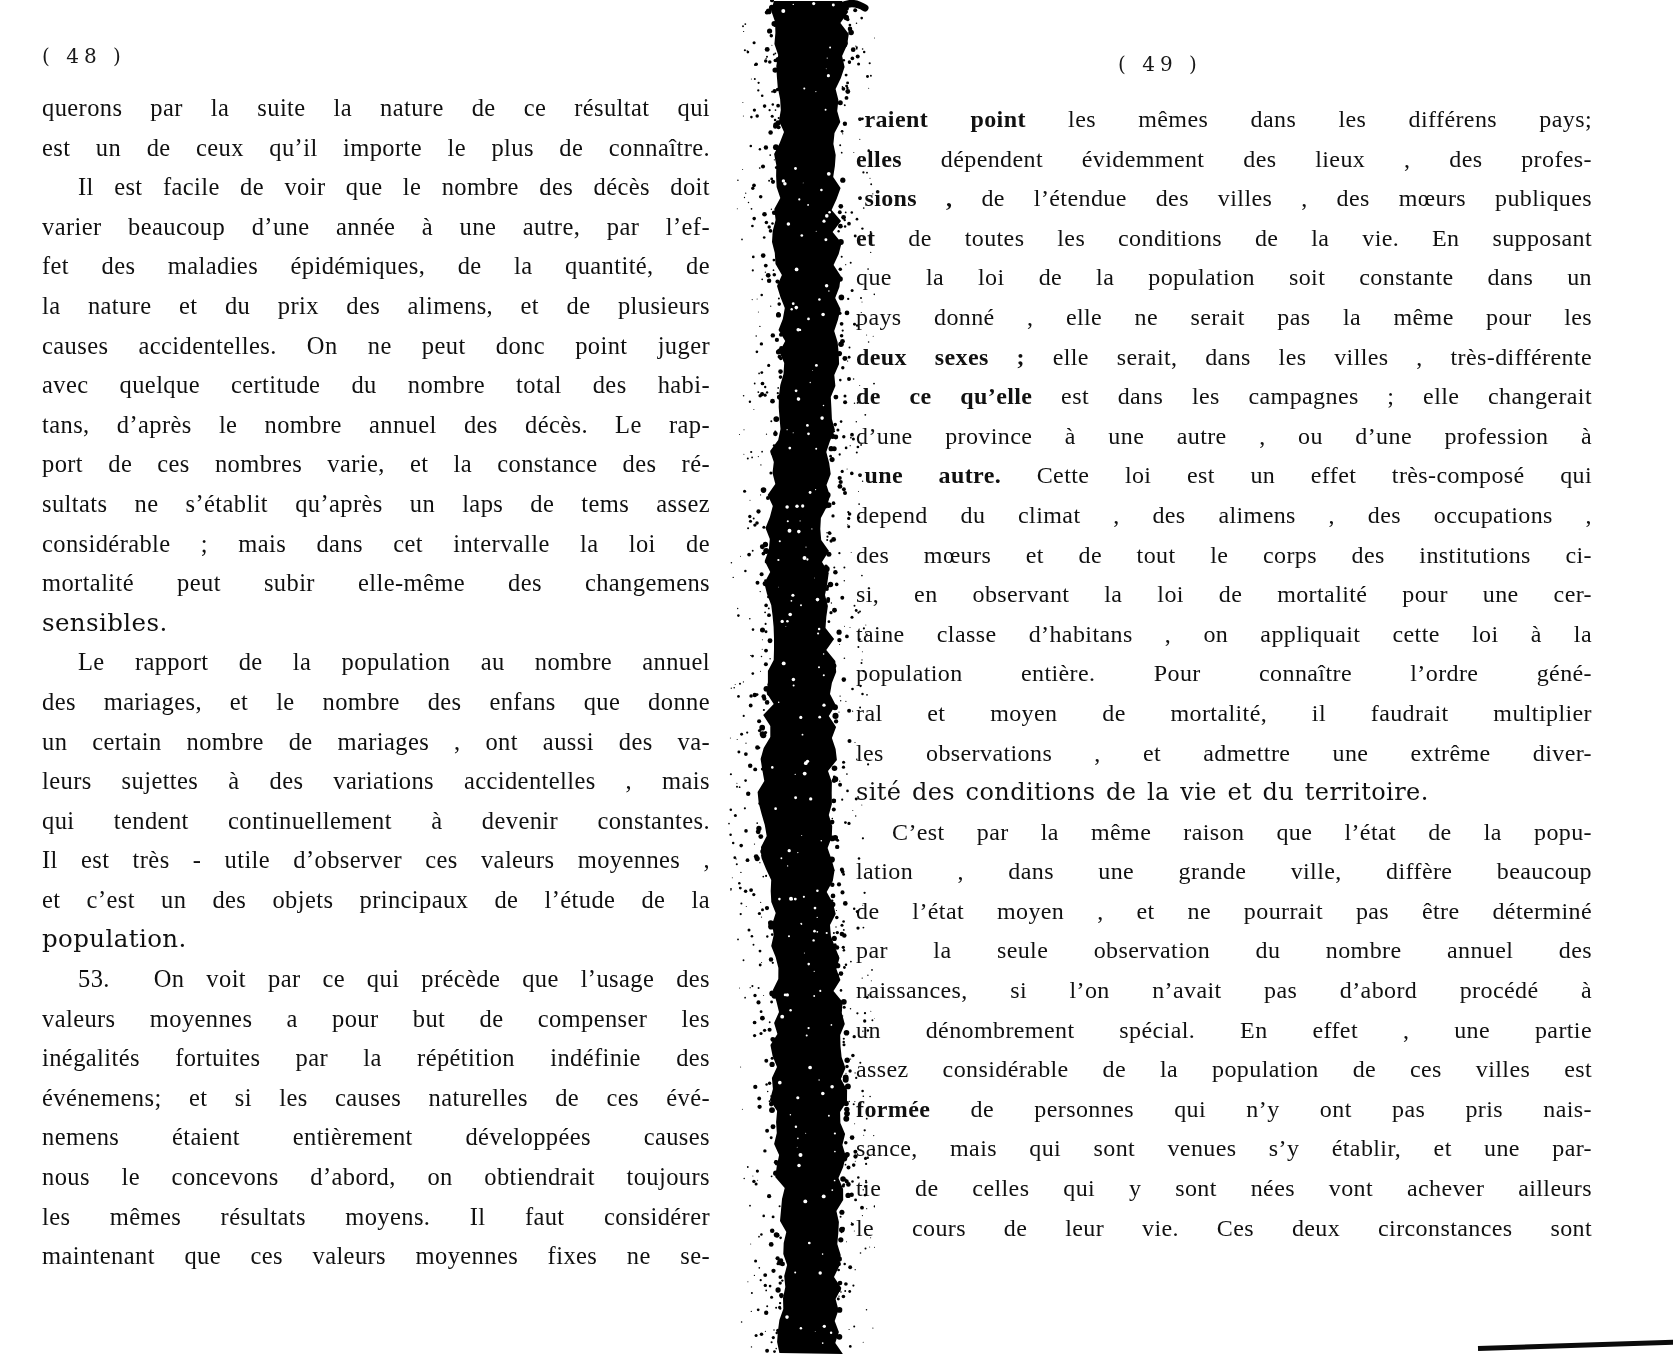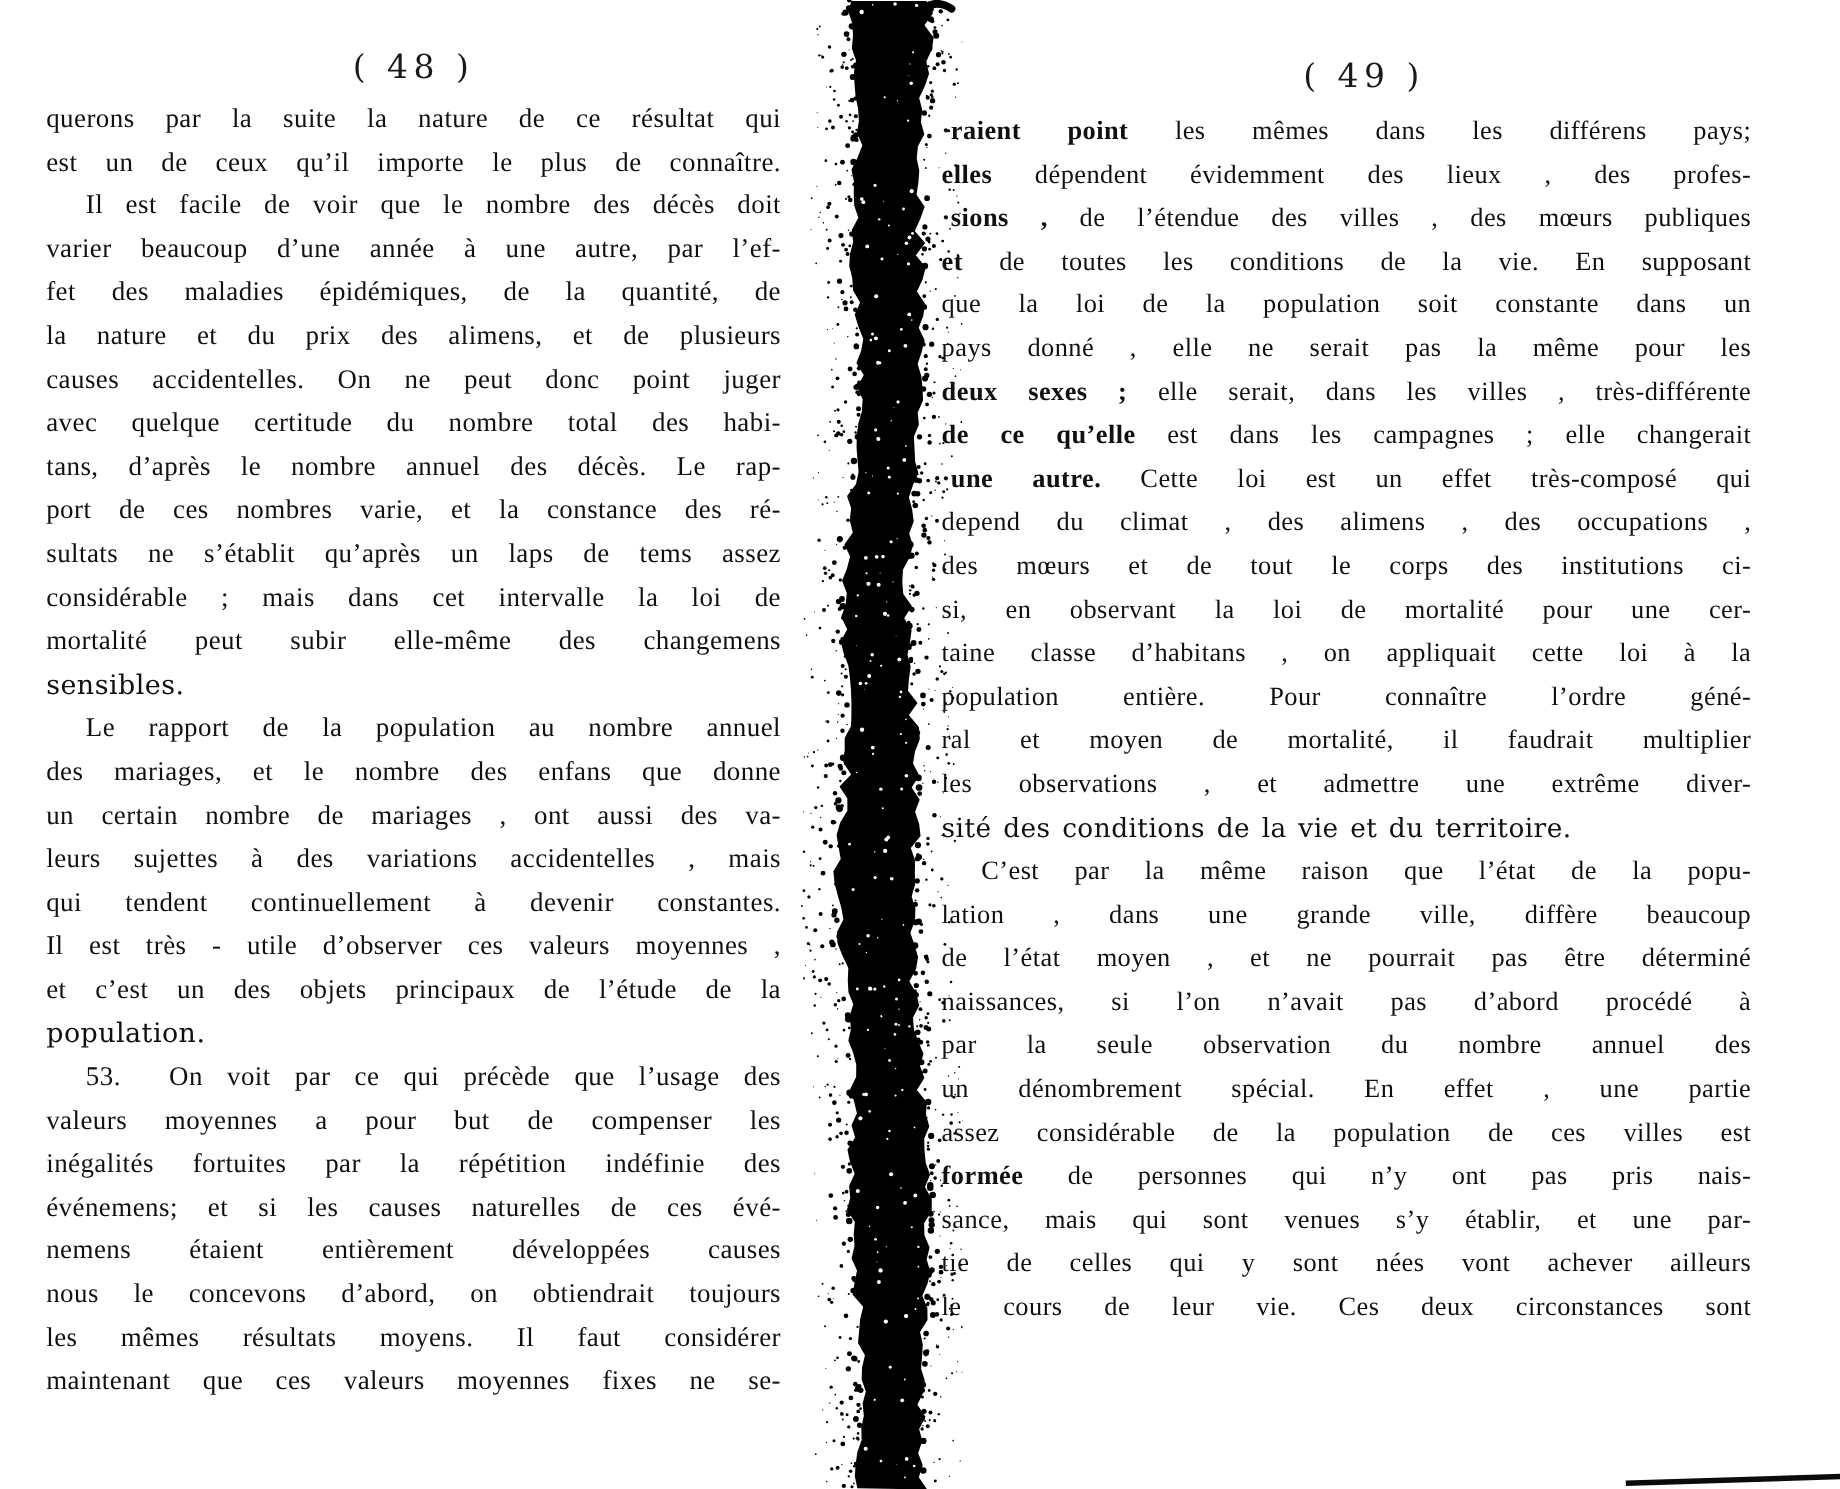--- a/index.html
+++ b/index.html
@@ -6,24 +6,23 @@
   #scan{
     position:relative;
     width:1673px;height:1354px;
     background:#ffffff;
     overflow:hidden;
     font-family:"DejaVu Serif","Liberation Serif",serif;
     color:#101010;
   }
   .page-header{
     position:absolute;
-    font-size:30px;
+    font-size:20px;
     letter-spacing:5px;
     color:#1a1a1a;
-    text-align:center;
     white-space:nowrap;
   }
   #header-left{left:42px;top:44px;width:668px;}
   #header-right{left:1118px;top:52px;width:244px;}
   .text-col{position:absolute;}
   #col-left{left:42px;top:88px;width:668px;font-size:24.5px;}
   #col-right{left:856px;top:100px;width:736px;font-size:24px;}
   .line{
     height:39.6px;
     line-height:39.6px;
@@ -90,34 +89,35 @@
 
   <div id="col-right" class="text-col">
       <div class="line just"><span class="heavy">·raient point</span> les mêmes dans les différens pays;</div>
       <div class="line just"><span class="heavy">elles</span> dépendent évidemment des lieux , des profes-</div>
       <div class="line just"><span class="heavy">·sions ,</span> de l’étendue des villes , des mœurs publiques</div>
       <div class="line just"><span class="heavy">et</span> de toutes les conditions de la vie. En supposant</div>
       <div class="line just">que la loi de la population soit constante dans un</div>
       <div class="line just">pays donné , elle ne serait pas la même pour les</div>
       <div class="line just"><span class="heavy">deux sexes ;</span> elle serait, dans les villes , très-différente</div>
       <div class="line just"><span class="heavy">de ce qu’elle</span> est dans les campagnes ; elle changerait</div>
+      <div class="line just">d’une province à une autre , ou d’une profession à</div>
       <div class="line just"><span class="heavy">·une autre.</span> Cette loi est un effet très-composé qui</div>
       <div class="line just">depend du climat , des alimens , des occupations ,</div>
       <div class="line just">des mœurs et de tout le corps des institutions ci-</div>
       <div class="line just">si, en observant la loi de mortalité pour une cer-</div>
       <div class="line just">taine classe d’habitans , on appliquait cette loi à la</div>
       <div class="line just">population entière. Pour connaître l’ordre géné-</div>
       <div class="line just">ral et moyen de mortalité, il faudrait multiplier</div>
       <div class="line just">les observations , et admettre une extrême diver-</div>
       <div class="line">sité des conditions de la vie et du territoire.</div>
       <div class="line indent just">C’est par la même raison que l’état de la popu-</div>
       <div class="line just">lation ,  dans une grande ville, diffère beaucoup</div>
       <div class="line just">de l’état moyen , et ne pourrait pas être déterminé</div>
+      <div class="line just">par la seule observation du nombre annuel des</div>
       <div class="line just">naissances, si l’on n’avait pas d’abord procédé à</div>
-      <div class="line just">par la seule observation du nombre annuel des</div>
       <div class="line just">un dénombrement spécial. En effet , une partie</div>
       <div class="line just">assez considérable de la population de ces villes est</div>
       <div class="line just"><span class="heavy">formée</span> de personnes qui n’y ont pas pris nais-</div>
       <div class="line just">sance, mais qui sont venues s’y établir, et une par-</div>
       <div class="line just">tie de celles qui y sont nées vont achever ailleurs</div>
       <div class="line just">le cours de leur vie. Ces deux circonstances sont</div>
     </div>
 
   <svg id="gutter" viewBox="0 0 190 1354" xmlns="http://www.w3.org/2000/svg">
       <path d="M 88.0 0 L 89.1 0 L 86.3 11 L 90.1 22 L 90.4 33 L 89.4 44 L 93.2 55 L 91.3 66 L 91.9 77 L 92.8 88 L 95.1 99 L 95.8 110 L 94.0 121 L 99.0 132 L 94.7 143 L 89.1 154 L 91.3 165 L 91.1 176 L 91.6 187 L 95.3 198 L 89.3 209 L 90.6 220 L 87.7 231 L 87.0 242 L 89.8 253 L 90.5 264 L 96.9 275 L 92.0 286 L 95.4 297 L 99.8 308 L 97.8 319 L 93.5 330 L 100.2 341 L 94.4 352 L 99.2 363 L 98.5 374 L 95.3 385 L 93.9 396 L 93.7 407 L 94.5 418 L 95.5 429 L 93.2 440 L 85.1 451 L 88.8 462 L 87.5 473 L 90.3 484 L 82.6 495 L 87.8 506 L 84.9 517 L 80.5 528 L 84.8 539 L 83.8 550 L 79.7 561 L 85.2 572 L 79.3 583 L 82.0 594 L 86.2 605 L 87.6 616 L 88.6 627 L 89.0 638 L 89.0 649 L 88.7 660 L 82.9 671 L 82.9 682 L 81.6 693 L 88.7 704 L 78.2 715 L 85.3 726 L 85.3 737 L 78.7 748 L 75.6 759 L 77.3 770 L 79.3 781 L 72.6 792 L 73.7 803 L 76.6 814 L 79.8 825 L 81.7 836 L 76.0 847 L 76.5 858 L 81.0 869 L 86.2 880 L 85.7 891 L 86.3 902 L 90.7 913 L 87.2 924 L 88.7 935 L 86.2 946 L 90.6 957 L 93.4 968 L 93.3 979 L 87.9 990 L 91.3 1001 L 94.0 1012 L 89.1 1023 L 92.4 1034 L 85.4 1045 L 87.6 1056 L 92.0 1067 L 86.9 1078 L 87.9 1089 L 84.9 1100 L 92.1 1111 L 91.1 1122 L 91.8 1133 L 89.1 1144 L 94.1 1155 L 91.8 1166 L 90.2 1177 L 99.7 1188 L 97.0 1199 L 96.0 1210 L 95.0 1221 L 101.3 1232 L 98.7 1243 L 98.3 1254 L 102.1 1265 L 99.2 1276 L 100.3 1287 L 98.0 1298 L 98.3 1309 L 94.4 1320 L 92.9 1331 L 92.1 1342 L 94.4 1353 L 157.9 1354 L 150.3 1343 L 153.9 1332 L 149.7 1321 L 153.5 1310 L 150.6 1299 L 156.4 1288 L 149.0 1277 L 154.3 1266 L 155.7 1255 L 152.3 1244 L 153.3 1233 L 153.9 1222 L 151.4 1211 L 158.2 1200 L 158.1 1189 L 153.5 1178 L 158.2 1167 L 160.8 1156 L 157.4 1145 L 160.1 1134 L 155.4 1123 L 155.1 1112 L 162.0 1101 L 162.1 1090 L 155.9 1079 L 160.5 1068 L 156.6 1057 L 155.5 1046 L 155.2 1035 L 159.8 1024 L 156.8 1013 L 157.6 1002 L 148.5 991 L 155.4 980 L 151.4 969 L 154.5 958 L 150.0 947 L 145.9 936 L 145.0 925 L 150.7 914 L 147.9 903 L 141.7 892 L 147.8 881 L 149.6 870 L 146.4 859 L 142.6 848 L 146.8 837 L 147.2 826 L 143.8 815 L 146.9 804 L 146.7 793 L 146.9 782 L 143.0 771 L 151.9 760 L 150.6 749 L 146.9 738 L 151.1 727 L 143.8 716 L 150.7 705 L 145.0 694 L 146.9 683 L 151.2 672 L 150.3 661 L 141.3 650 L 149.1 639 L 140.5 628 L 141.3 617 L 142.9 606 L 140.0 595 L 142.2 584 L 143.7 573 L 137.0 562 L 144.0 551 L 136.2 540 L 135.3 529 L 135.9 518 L 141.7 507 L 145.0 496 L 141.5 485 L 145.7 474 L 144.2 463 L 141.3 452 L 145.0 441 L 149.9 430 L 146.9 419 L 146.4 408 L 145.8 397 L 150.4 386 L 149.3 375 L 154.1 364 L 153.7 353 L 152.6 342 L 149.2 331 L 152.9 320 L 155.5 309 L 150.2 298 L 154.4 287 L 155.8 276 L 148.6 265 L 153.7 254 L 156.6 243 L 147.6 232 L 156.1 221 L 146.6 210 L 151.6 199 L 155.6 188 L 148.2 177 L 149.9 166 L 150.7 155 L 148.4 144 L 149.5 133 L 155.3 122 L 152.2 111 L 153.4 100 L 150.6 89 L 155.9 78 L 159.6 67 L 157.1 56 L 162.1 45 L 163.8 34 L 155.4 23 L 163.2 12 L 157.1 1 Z" fill="#000"></path>

